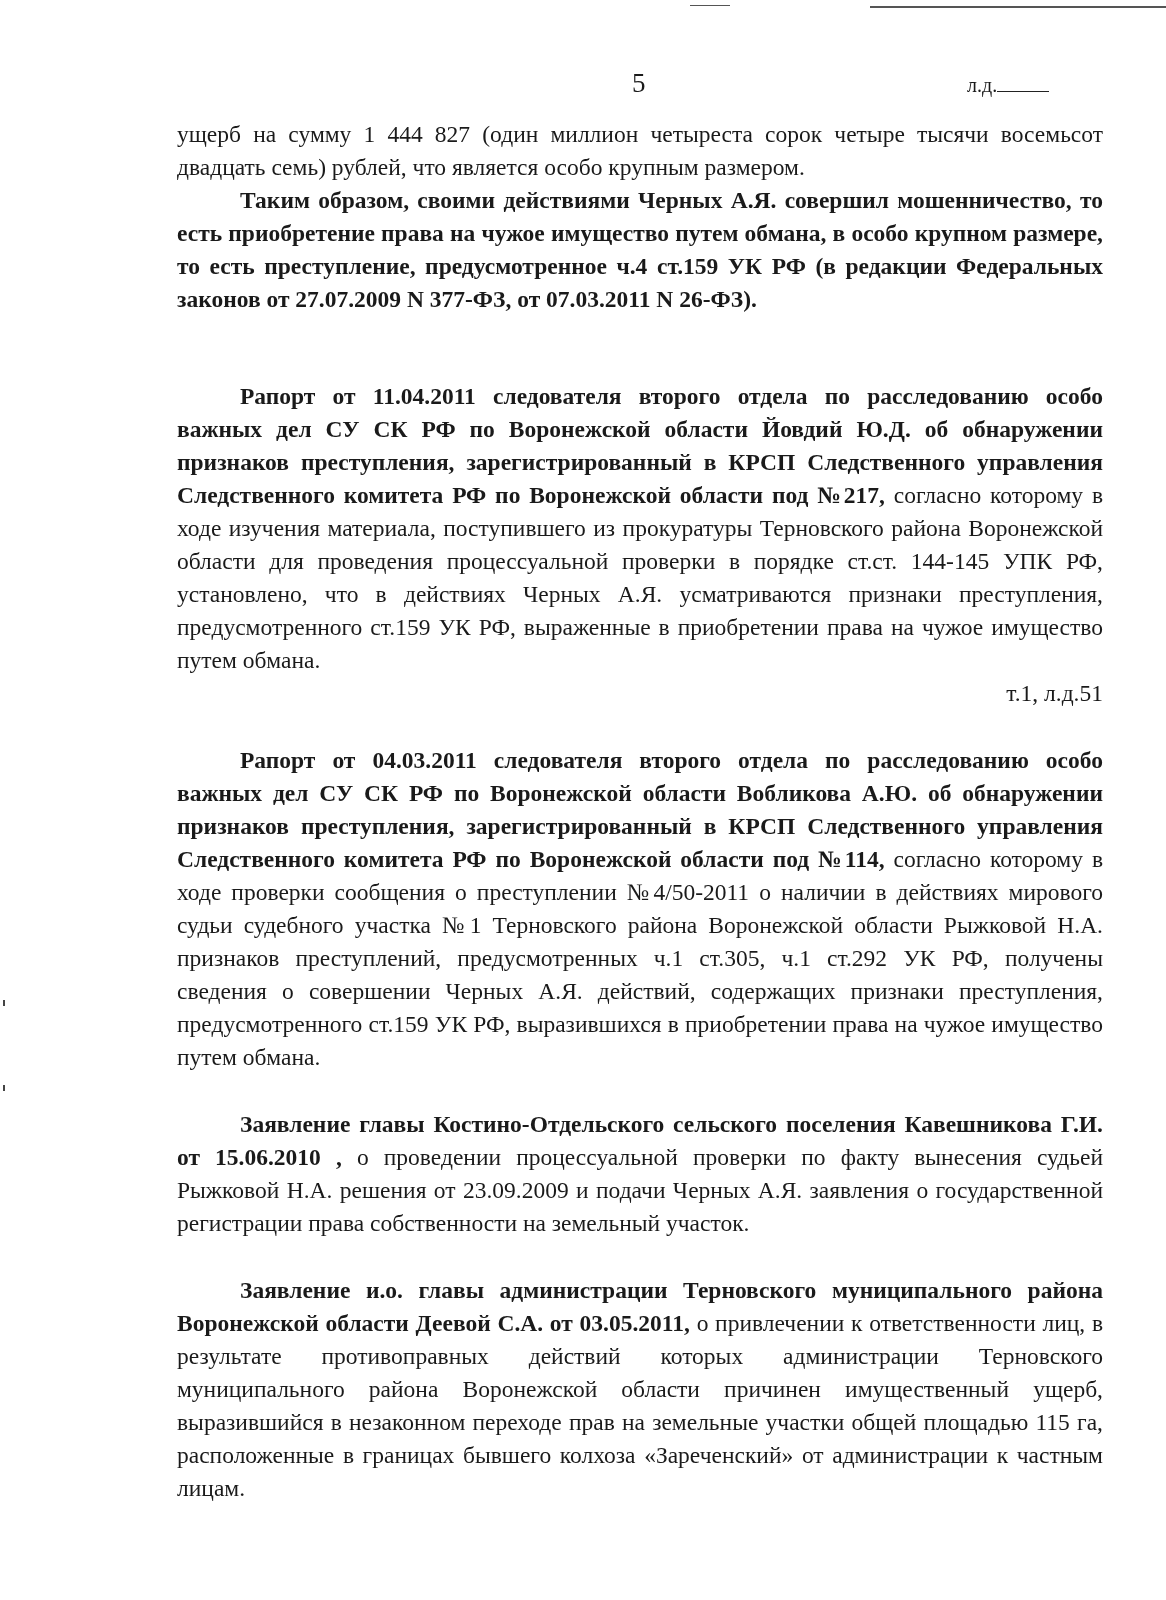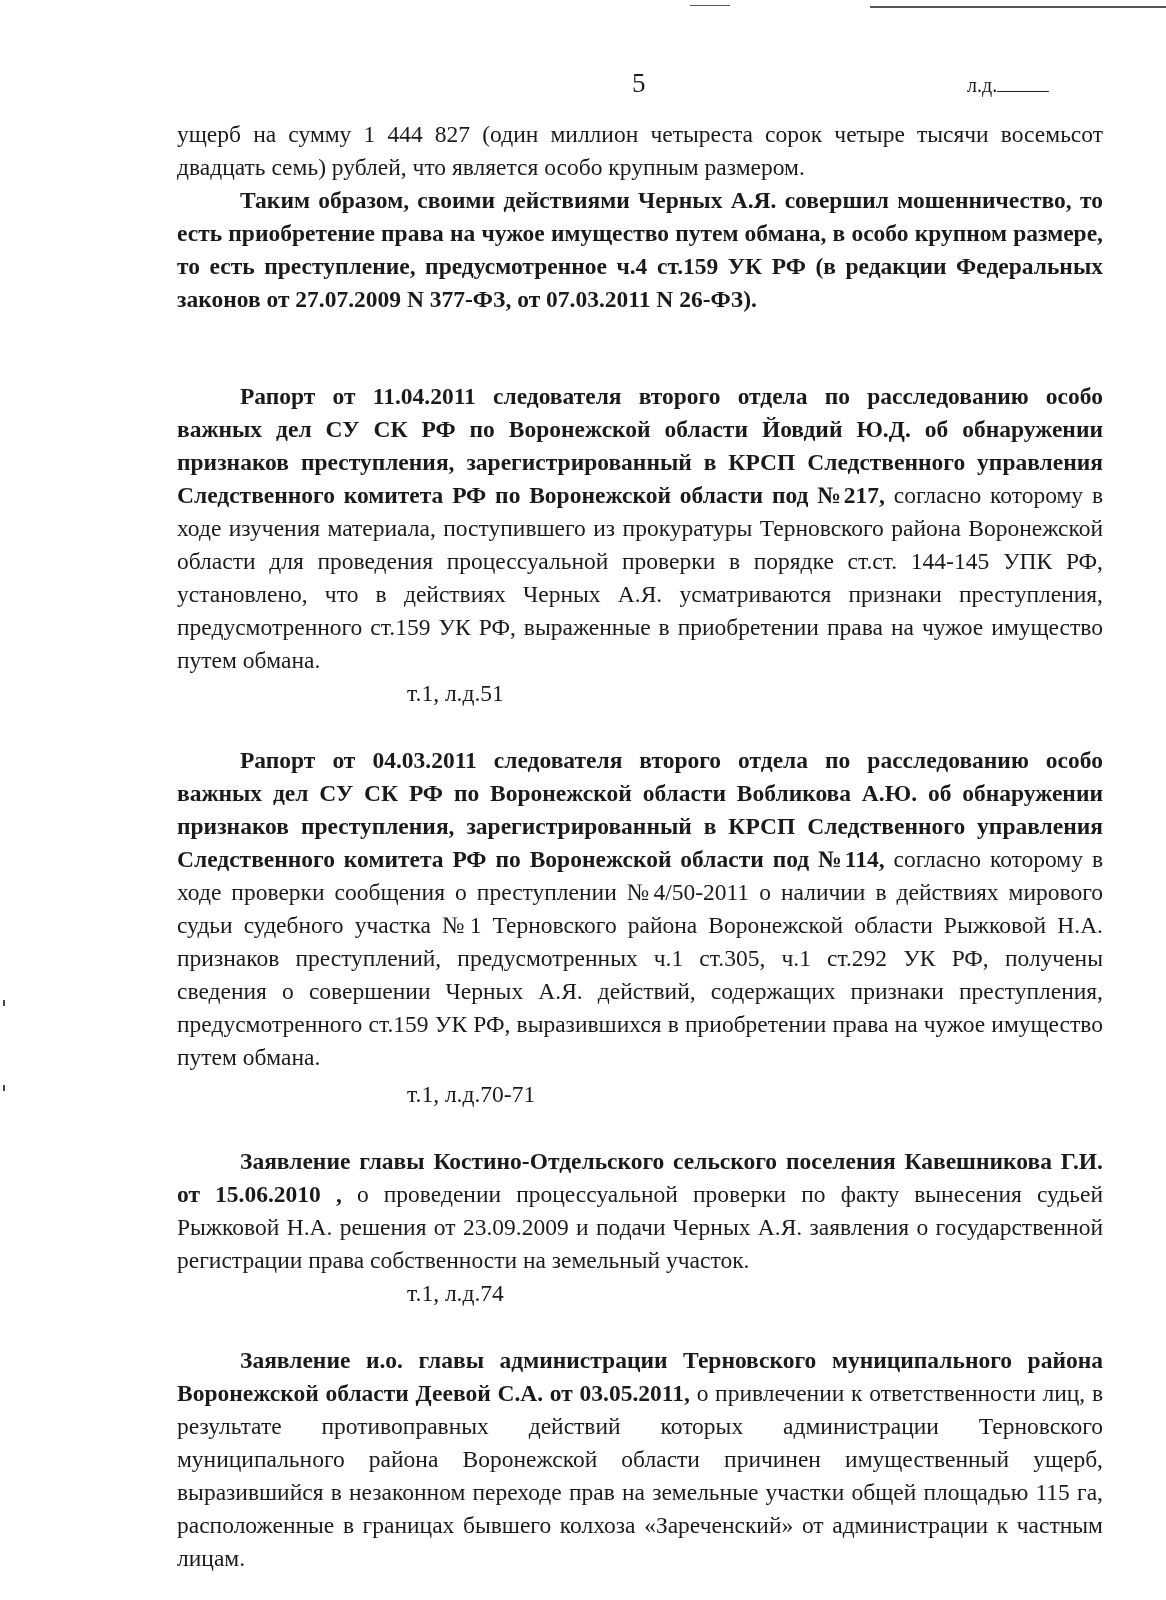--- a/index.html
+++ b/index.html
@@ -6,21 +6,21 @@
   body { width: 1166px; height: 1600px; position: relative; overflow: hidden;
          font-family: "Liberation Serif", "DejaVu Serif", serif; color: #1a1a1a; }
   .scan-line { position: absolute; height: 2px; background: #555; }
   .page-num { position: absolute; left: 632px; top: 68px; font-size: 27px; }
   .ld { position: absolute; left: 960px; top: 74px; font-size: 20px; margin-left: 7px; }
   .ld .blank { display: inline-block; width: 52px; border-bottom: 1.5px solid #222; height: 16px; vertical-align: baseline; }
   .content { position: absolute; left: 177px; top: 118px; width: 926px; font-size: 23.5px; line-height: 33px; }
   p { margin: 0; text-align: justify; }
   .indent { text-indent: 63px; }
   .b { font-weight: bold; }
-  .ref { text-align: left; padding-left: 230px; margin-top: 0; }
+  .ref { text-align: right; padding-left: 230px; margin-top: 0; }
   .gap1 { height: 32px; }
   .gap2 { height: 34px; }
   .heading { text-indent: 63px; font-weight: bold; }
   .lm-mark { position: absolute; left: 3px; width: 2px; height: 6px; background: #444; }
 </style>
 </head>
 <body>
 
 <div class="scan-line" style="left:690px; top:5px; width:40px; height:1px;"></div>
 <div class="scan-line" style="left:870px; top:6px; width:296px; height:1.5px;"></div>
@@ -34,21 +34,19 @@
   <p>ущерб на сумму 1 444 827 (один миллион четыреста сорок четыре тысячи восемьсот двадцать семь) рублей, что является особо крупным размером.</p>
   <p class="indent b">Таким образом, своими действиями Черных А.Я. совершил мошенничество, то есть приобретение права на чужое имущество путем обмана, в особо крупном размере, то есть преступление, предусмотренное ч.4 ст.159 УК РФ (в редакции Федеральных законов от 27.07.2009 N 377-ФЗ, от 07.03.2011 N 26-ФЗ).</p>
   <div class="gap1"></div>
   <div class="gap1"></div>
 
   <p class="indent"><span class="b">Рапорт от 11.04.2011 следователя второго отдела по расследованию особо важных дел СУ СК РФ по Воронежской области Йовдий Ю.Д. об обнаружении признаков преступления, зарегистрированный в КРСП Следственного управления Следственного комитета РФ по Воронежской области под №217,</span><span> согласно которому в ходе изучения материала, поступившего из прокуратуры Терновского района Воронежской области для проведения процессуальной проверки в порядке ст.ст. 144-145 УПК РФ, установлено, что в действиях Черных А.Я. усматриваются признаки преступления, предусмотренного ст.159 УК РФ, выраженные в приобретении права на чужое имущество путем обмана.</span></p>
   <p class="ref">т.1, л.д.51</p>
   <div class="gap2"></div>
 
   <p class="indent"><span class="b">Рапорт от 04.03.2011  следователя второго отдела по расследованию особо важных дел СУ СК РФ по Воронежской области Вобликова А.Ю. об обнаружении признаков преступления, зарегистрированный в КРСП Следственного управления Следственного комитета РФ по Воронежской области под №114,</span><span> согласно которому в ходе проверки сообщения о преступлении №4/50-2011 о наличии в действиях мирового судьи судебного участка №1 Терновского района Воронежской области Рыжковой Н.А. признаков преступлений, предусмотренных ч.1 ст.305, ч.1 ст.292 УК РФ, получены сведения о совершении Черных А.Я. действий, содержащих  признаки преступления, предусмотренного ст.159 УК РФ, выразившихся в приобретении права на чужое имущество путем обмана.</span></p>
-  <p class="ref" style="margin-top:4px;">т.1, л.д.70-71</p>
   <div class="gap2"></div>
 
   <p class="indent"><span class="b">Заявление главы Костино-Отдельского сельского поселения Кавешникова Г.И. от 15.06.2010 ,</span><span> о проведении процессуальной проверки по факту вынесения судьей Рыжковой Н.А. решения от 23.09.2009 и подачи Черных А.Я. заявления о государственной регистрации права собственности на земельный участок.</span></p>
-  <p class="ref">т.1, л.д.74</p>
   <div class="gap2"></div>
 
   <p class="indent"><span class="b">Заявление и.о. главы администрации Терновского муниципального района Воронежской области Деевой С.А. от 03.05.2011,</span><span> о привлечении к ответственности лиц, в результате противоправных действий которых администрации Терновского муниципального района Воронежской области причинен имущественный ущерб, выразившийся в незаконном переходе прав на земельные участки общей площадью 115 га, расположенные в границах бывшего колхоза «Зареченский» от администрации к частным лицам.</span></p>
 </div>
 
 </body></html>

